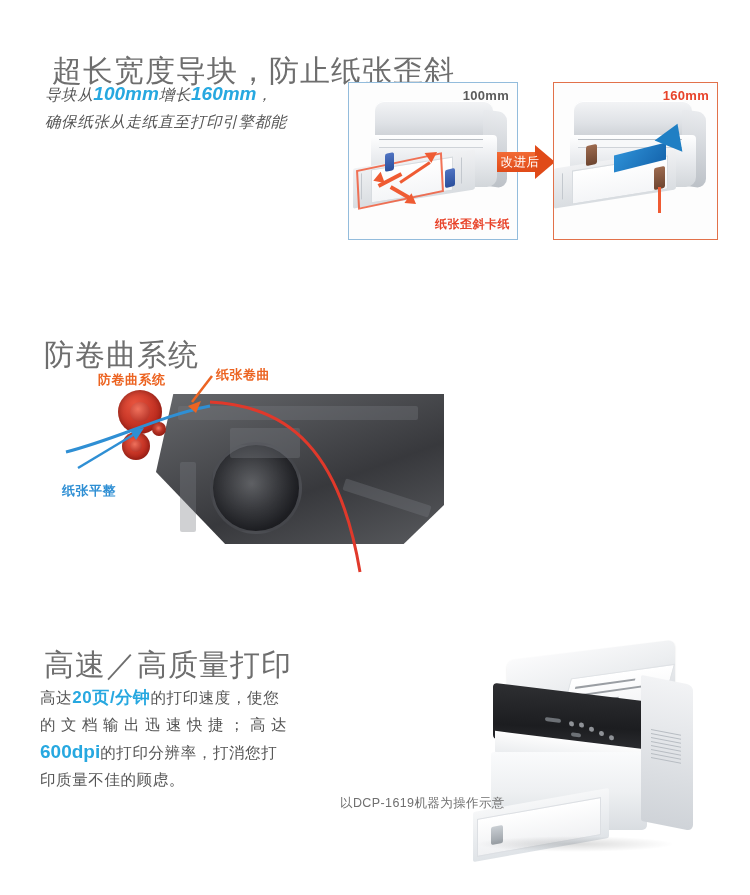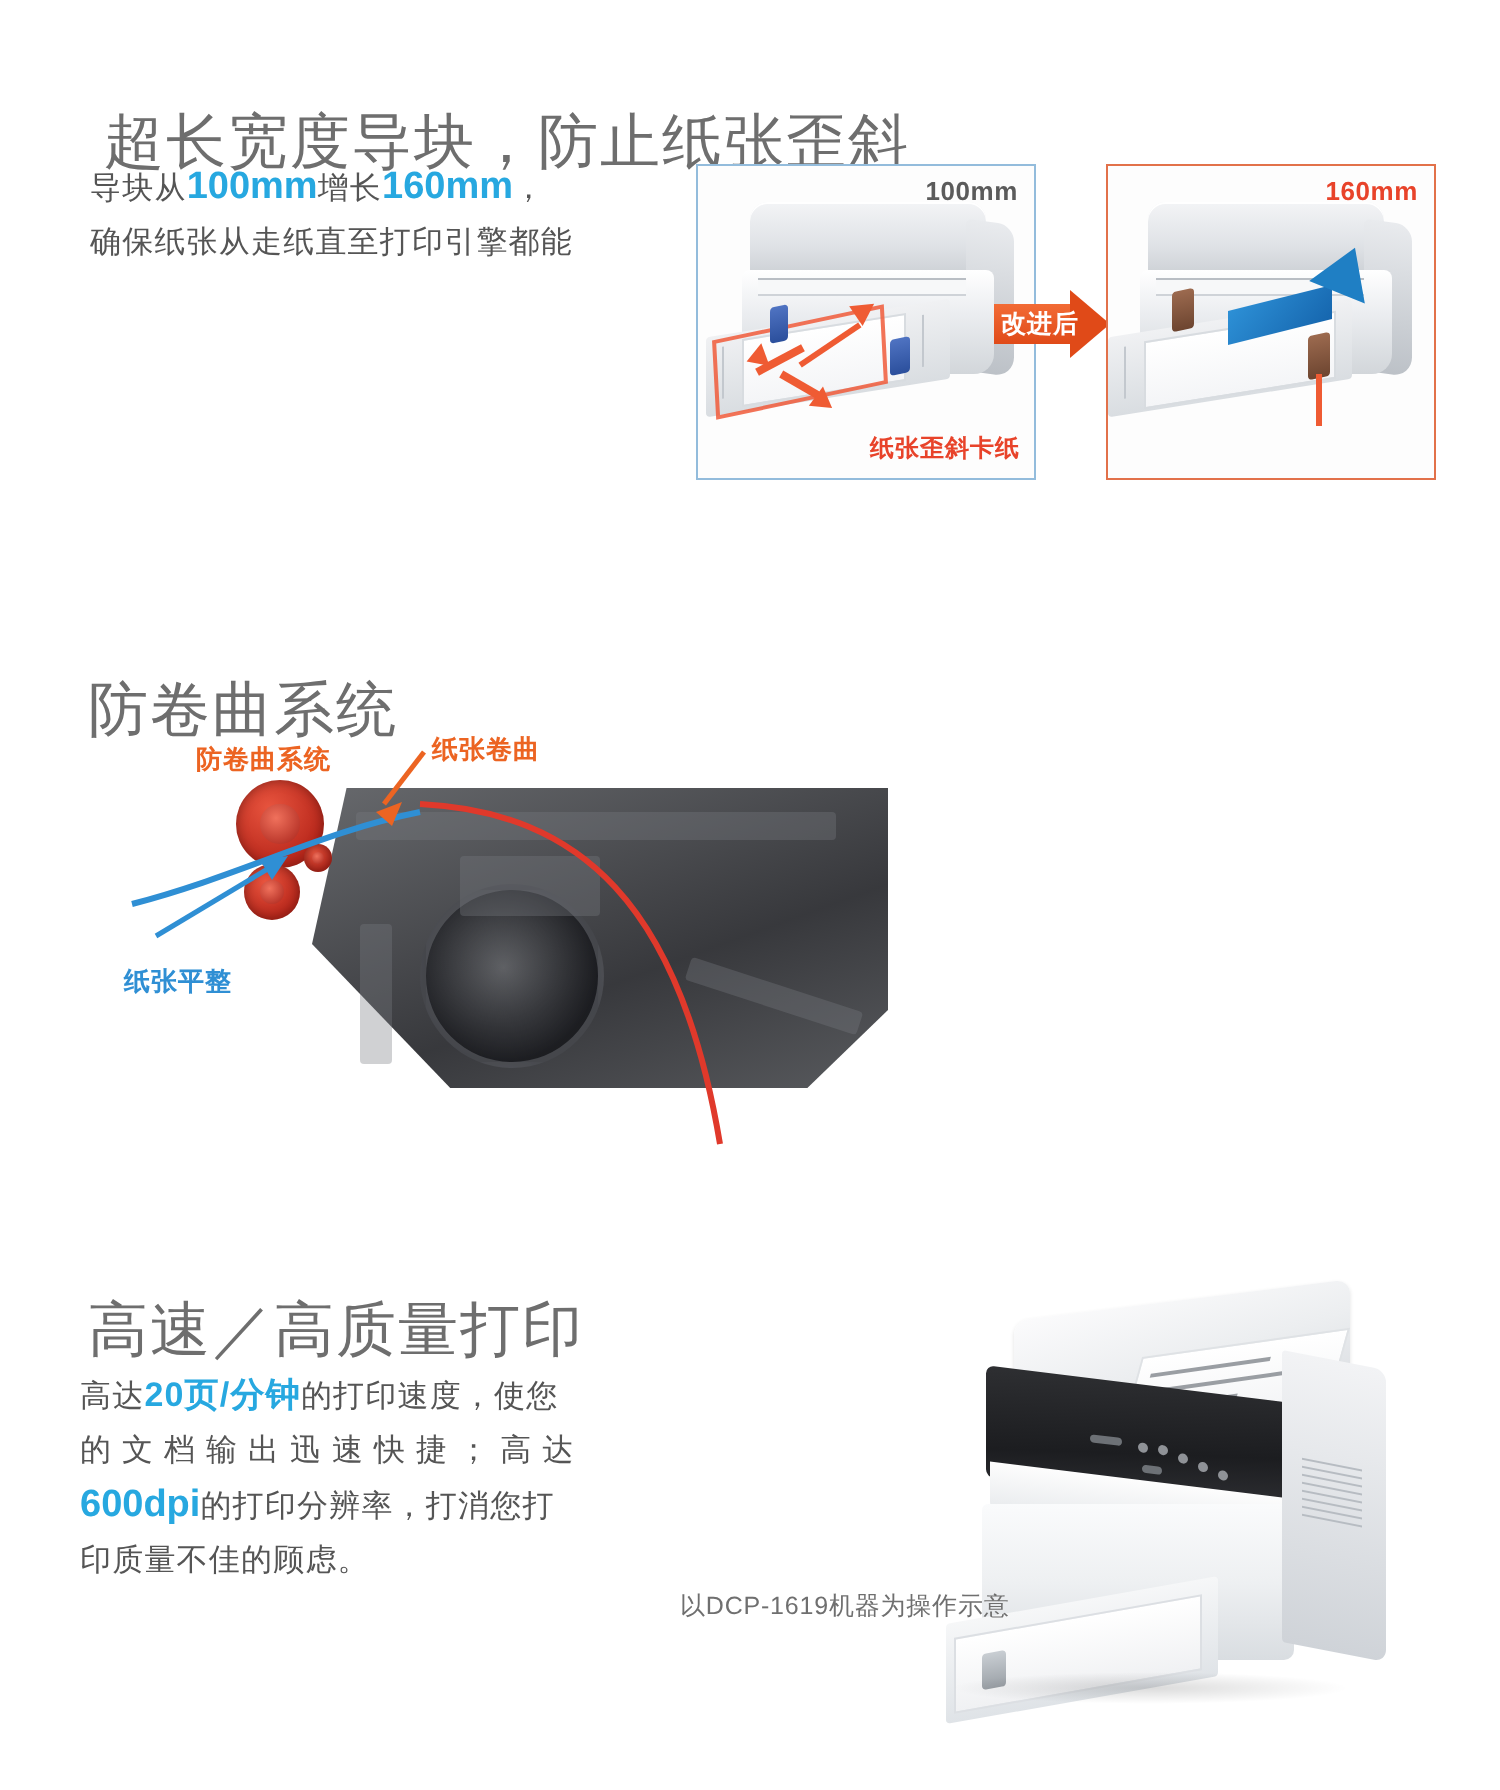--- a/index.html
+++ b/index.html
@@ -126,21 +126,21 @@
     background:linear-gradient(180deg,#f26b35,#e04a18);
   }
   .imp-arrow .head {
     position:absolute; left:38px; top:0; width:0; height:0;
     border-top:17px solid transparent;
     border-bottom:17px solid transparent;
     border-left:20px solid #e04a18;
   }
   .imp-arrow .lbl {
     position:absolute; left:3px; top:10px; width:40px;
-    color:#ffffff; font-size:12.5px; font-weight:bold; text-align:center;
+    color:#ffffff; font-size:12.5px; font-weight:normal; text-align:center;
     letter-spacing:0.5px; line-height:14px;
   }
 
   
   .mech-wrap { position:absolute; left:60px; top:372px; width:390px; height:215px; }
   .mech-body {
     position:absolute; left:96px; top:22px; width:288px; height:150px;
     background:linear-gradient(160deg,rgba(90,92,96,.92),rgba(45,46,50,.95) 60%,rgba(70,72,76,.9));
     clip-path:polygon(6% 0%, 100% 0%, 100% 74%, 86% 100%, 24% 100%, 0% 52%);
   }
@@ -244,21 +244,21 @@
     font-size:12.5px; color:#6f6f6f; letter-spacing:0.4px; white-space:nowrap;
   }
 </style>
 </head>
 <body>
 
 <div class="page">
 
   <h2 class="sec-title" style="left:36px; top:26px;margin-left:16px;">超长宽度导块，防止纸张歪斜</h2>
 
-  <div class="body-text" style="left:45px; top:80px; width:285px;">
+  <div class="body-text" style="left:45px; top:80px; width:285px;font-style:italic;">
     <span>导块从</span><span class="hl-blue">100mm</span><span>增长</span><span class="hl-blue">160mm</span><span>，</span><br>
     <span>确保纸张从走纸直至打印引擎都能</span><br>
   </div>
 
   <div class="panel panel-left">
     <div class="panel-cap cap-100">100mm</div>
 
     <div class="pr-top"></div>
     <div class="pr-side"></div>
     <div class="pr-mid"></div>

